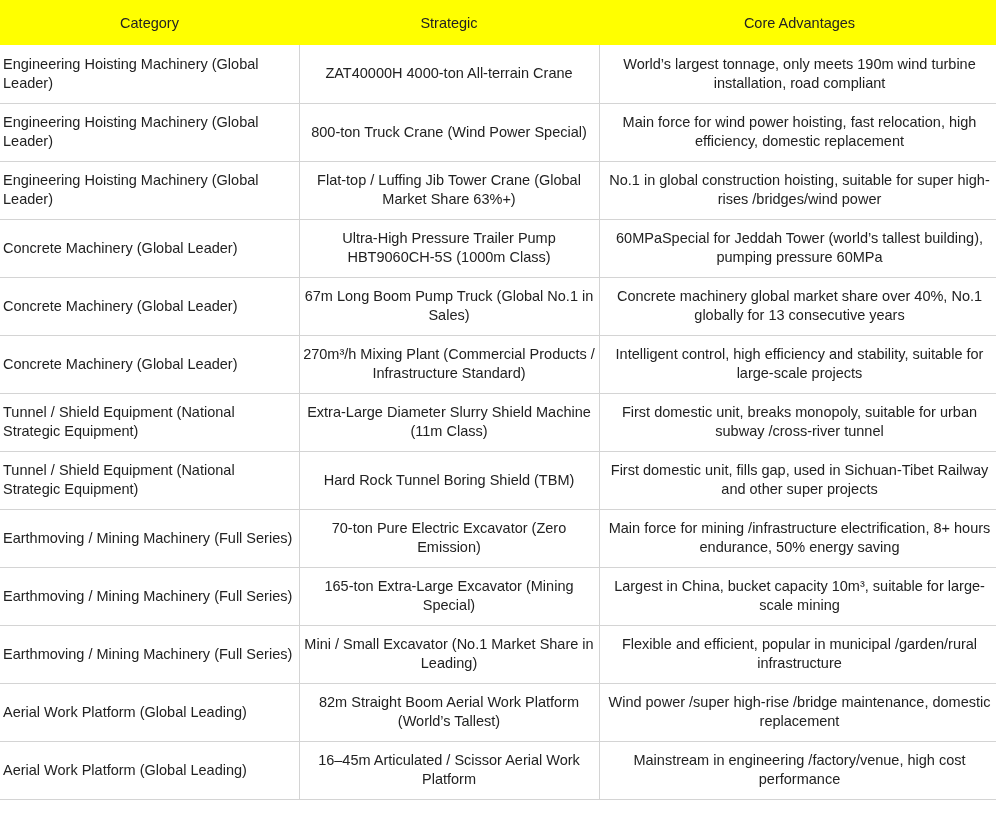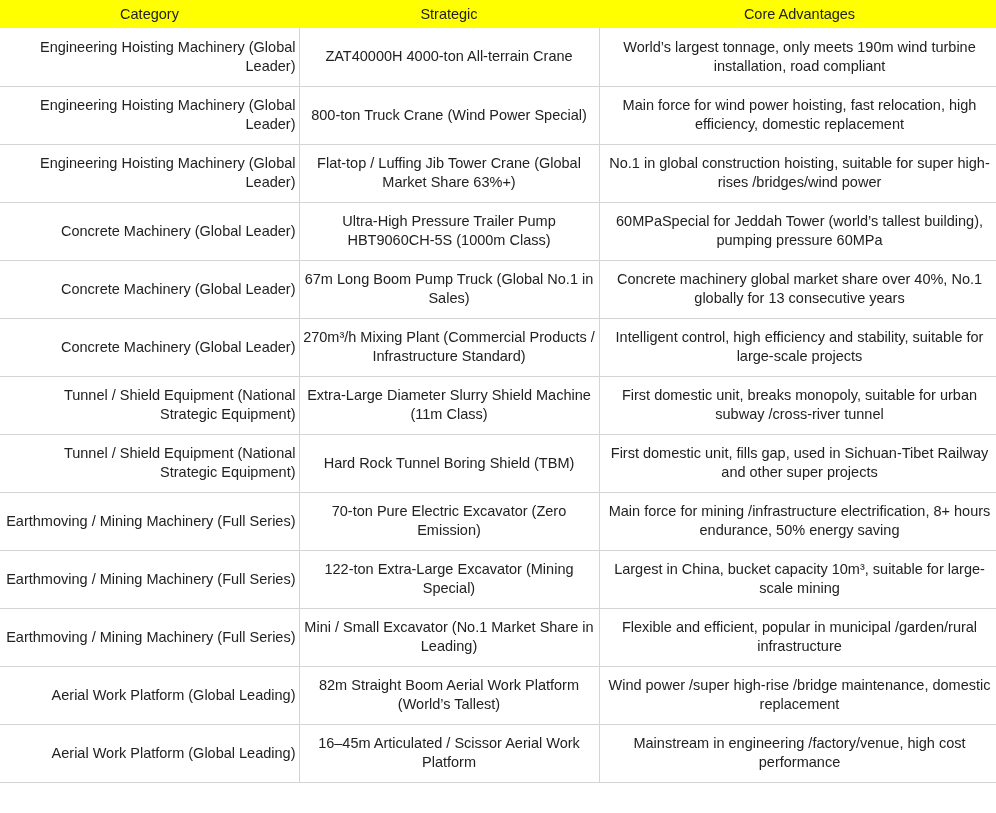--- a/index.html
+++ b/index.html
@@ -2,28 +2,28 @@
 <html><head>
 <meta charset="utf-8">
 <style>
   html, body { margin: 0; padding: 0; background: #ffffff; }
   body { width: 996px; height: 813px; overflow: hidden; font-family: "Liberation Sans", "DejaVu Sans", sans-serif; color: #222; }
   table { border-collapse: collapse; table-layout: fixed; width: 1000px; }
   col.c1 { width: 299px; }
   col.c2 { width: 300px; }
   col.c3 { width: 401px; }
   thead th {
-    background: #ffff00; height: 28px; font-weight: normal; font-size: 14.5px;
+    background: #ffff00; height: 45px; font-weight: normal; font-size: 14.5px;
     text-align: center; vertical-align: middle; padding: 0; border: none;
   }
   tbody td {
     height: 58px; font-size: 14.5px; line-height: 19px; vertical-align: middle;
     border: 1px solid #d4d4d4; padding: 0 3px; box-sizing: border-box;
   }
-  tbody td.cat { text-align: right; border-left: none; }
+  tbody td.cat { text-align: left; border-left: none; }
   tbody td.prod, tbody td.adv { text-align: center; }
   tbody tr:first-child td { border-top: none; }
 </style>
 </head>
 <body>
 
 <table>
   <colgroup>
       <col class="c1">
       <col class="c2">
@@ -77,21 +77,21 @@
         <td class="prod">Hard Rock Tunnel Boring Shield (TBM)</td>
         <td class="adv">First domestic unit, fills gap, used in Sichuan-Tibet Railway and other super projects</td>
       </tr>
       <tr>
         <td class="cat">Earthmoving / Mining Machinery (Full Series)</td>
         <td class="prod">70-ton Pure Electric Excavator (Zero Emission)</td>
         <td class="adv">Main force for mining /infrastructure electrification, 8+ hours endurance, 50% energy saving</td>
       </tr>
       <tr>
         <td class="cat">Earthmoving / Mining Machinery (Full Series)</td>
-        <td class="prod">122-ton Extra-Large Excavator (Mining Special)</td>
+        <td class="prod">165-ton Extra-Large Excavator (Mining Special)</td>
         <td class="adv">Largest in China, bucket capacity 10m³, suitable for large-scale mining</td>
       </tr>
       <tr>
         <td class="cat">Earthmoving / Mining Machinery (Full Series)</td>
         <td class="prod">Mini / Small Excavator (No.1 Market Share in Leading)</td>
         <td class="adv">Flexible and efficient, popular in municipal /garden/rural infrastructure</td>
       </tr>
       <tr>
         <td class="cat">Aerial Work Platform (Global Leading)</td>
         <td class="prod">82m Straight Boom Aerial Work Platform (World’s Tallest)</td>

